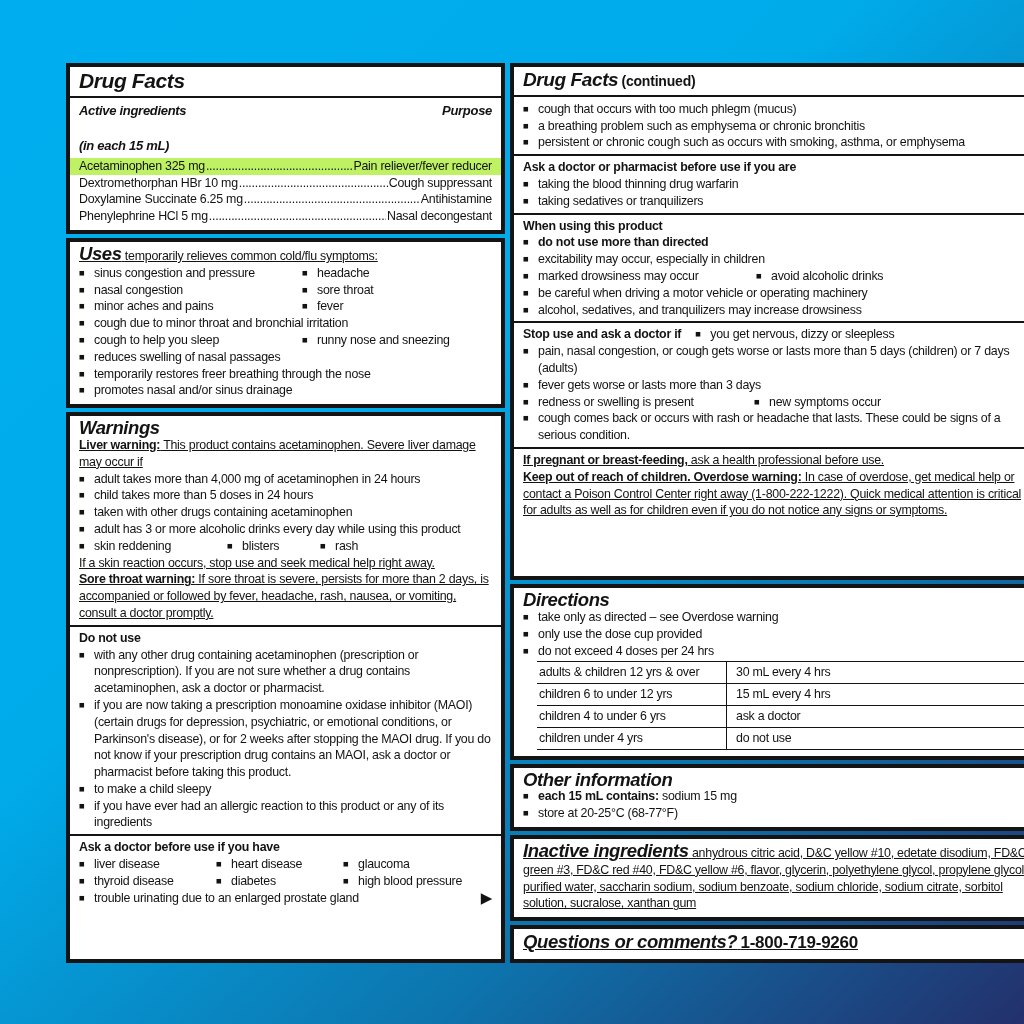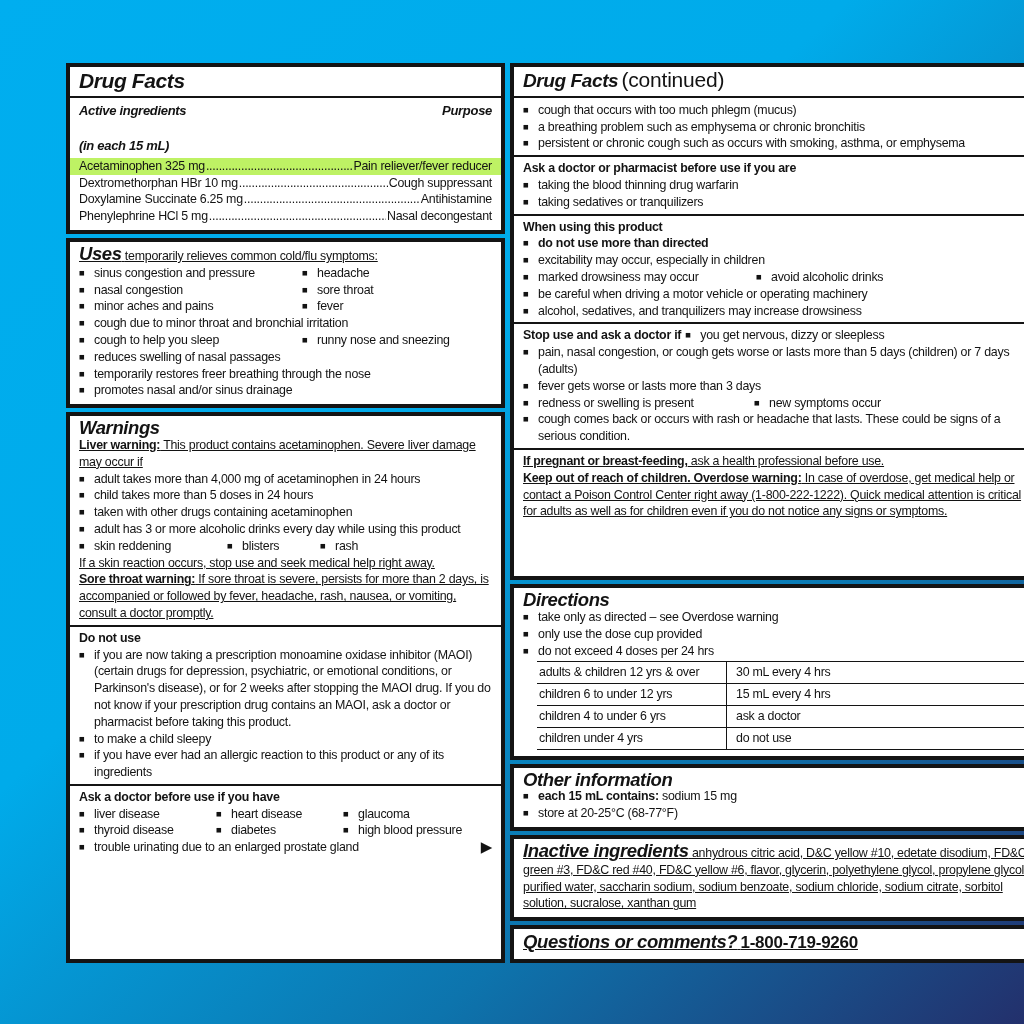--- a/index.html
+++ b/index.html
@@ -9,21 +9,21 @@
     font-family:"Liberation Sans",sans-serif;color:#131313;
   }
   .label{position:absolute;left:66px;top:63px;width:984px;height:900px;display:flex;gap:5px;}
   .col{display:flex;flex-direction:column;gap:4px;box-sizing:border-box;}
   .col-left{width:439px;}
   .col-right{flex:1;}
   .box{background:#fff;border:4px solid #141414;padding:4px 9px 5px;box-sizing:border-box;overflow:hidden;}
   .grow{flex:1;}
   .txt{font-size:12.4px;line-height:16.8px;letter-spacing:-0.25px;}
   .df-title{font-style:italic;font-weight:bold;font-size:21px;letter-spacing:-0.4px;padding:2px 0 3px;}
-  .df-cont{font-style:normal;font-weight:normal;font-size:21px;letter-spacing:-0.2px;}
+  .df-cont{font-style:normal;font-weight:bold;font-size:14px;letter-spacing:-0.2px;}
   .sec-head{font-style:italic;font-weight:bold;font-size:18.5px;letter-spacing:-0.4px;}
   .rule{border:0;border-top:2px solid #141414;margin:3px -9px;}
   .rule-lg{border:0;border-top:2.5px solid #141414;margin:2px -9px 4px;}
   .ai-head{display:flex;justify-content:space-between;align-items:flex-start;font-style:italic;font-weight:bold;font-size:13px;letter-spacing:-0.3px;line-height:19px;margin-top:2px;}
   .ing{display:flex;align-items:baseline;white-space:nowrap;}
   .ing .dots{flex:1;overflow:hidden;margin:0 1px;}
   .ing .dots::after{content:"........................................................................................................................";}
   .hl{margin:0 -9px;padding:0 9px;}
   .li{position:relative;padding-left:15px;}
   .li::before{content:"■";position:absolute;left:0;top:0;font-size:9.5px;}
@@ -112,20 +112,21 @@
       <div class="li">adult has 3 or more alcoholic drinks every day while using this product</div>
       <div class="row">
         <span class="li" style="width:133px;">skin reddening</span>
         <span class="li" style="width:78px;">blisters</span>
         <span class="li">rash</span>
       </div>
       <p class="para">If a skin reaction occurs, stop use and seek medical help right away.</p>
       <p class="para"><span class="bold">Sore throat warning:</span><span> If sore throat is severe, persists for more than 2 days, is accompanied or followed by fever, headache, rash, nausea, or vomiting, consult a doctor promptly.</span></p>
       <hr class="rule">
       <div class="bold">Do not use</div>
+      <div class="li">with any other drug containing acetaminophen (prescription or nonprescription). If you are not sure whether a drug contains acetaminophen, ask a doctor or pharmacist.</div>
       <div class="li">if you are now taking a prescription monoamine oxidase inhibitor (MAOI) (certain drugs for depression, psychiatric, or emotional conditions, or Parkinson's disease), or for 2 weeks after stopping the MAOI drug. If you do not know if your prescription drug contains an MAOI, ask a doctor or pharmacist before taking this product.</div>
       <div class="li">to make a child sleepy</div>
       <div class="li">if you have ever had an allergic reaction to this product or any of its ingredients</div>
       <hr class="rule">
       <div class="bold">Ask a doctor before use if you have</div>
       <div class="row">
         <span class="li" style="width:122px;">liver disease</span>
         <span class="li" style="width:112px;">heart disease</span>
         <span class="li">glaucoma</span>
       </div>
@@ -162,21 +163,21 @@
       <div class="li bold">do not use more than directed</div>
       <div class="li">excitability may occur, especially in children</div>
       <div class="row">
         <span class="li" style="width:218px;">marked drowsiness may occur</span>
         <span class="li">avoid alcoholic drinks</span>
       </div>
       <div class="li">be careful when driving a motor vehicle or operating machinery</div>
       <div class="li">alcohol, sedatives, and tranquilizers may increase drowsiness</div>
       <hr class="rule">
       <div class="row">
-        <span class="bold" style="margin-right:4px;">Stop use and ask a doctor if</span>
+        <span class="bold" style="margin-right:14px;">Stop use and ask a doctor if</span>
         <span class="li">you get nervous, dizzy or sleepless</span>
       </div>
       <div class="li">pain, nasal congestion, or cough gets worse or lasts more than 5 days (children) or 7 days (adults)</div>
       <div class="li">fever gets worse or lasts more than 3 days</div>
       <div class="row">
         <span class="li" style="width:216px;">redness or swelling is present</span>
         <span class="li">new symptoms occur</span>
       </div>
       <div class="li">cough comes back or occurs with rash or headache that lasts. These could be signs of a serious condition.</div>
       <hr class="rule">

